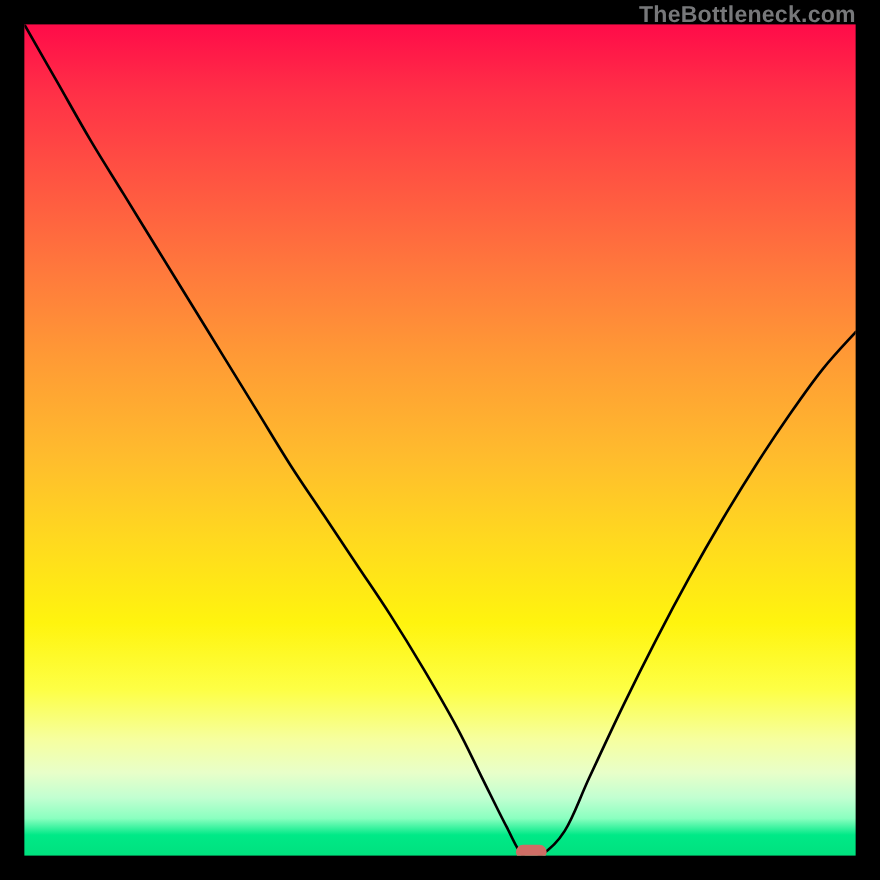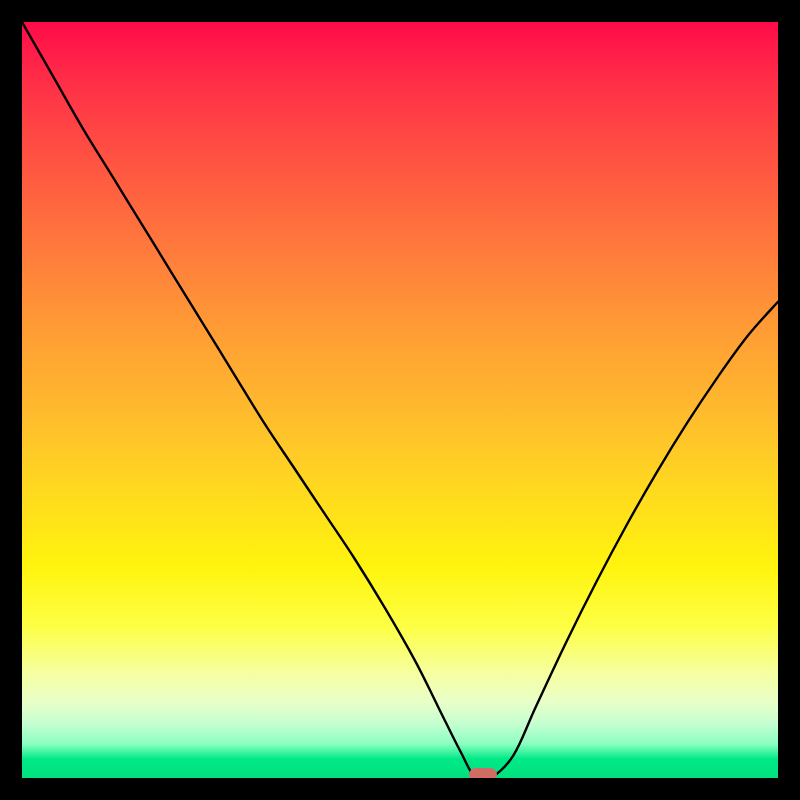--- a/index.html
+++ b/index.html
@@ -70,13 +70,14 @@
 <body>
 
 <div class="stage">
   <div class="plot-area">
     <div class="gradient"></div>
     <svg class="curve-svg" viewBox="0 0 756 756" preserveAspectRatio="none">
       <path fill="none" stroke="#000" stroke-width="2.4" stroke-linecap="round" d="M 0.00 0.00 C 5.44 9.53, 19.35 33.87, 30.24 52.92 C 41.13 71.97, 49.59 87.47, 60.48 105.84 C 71.37 124.21, 79.83 137.29, 90.72 154.98 C 101.61 172.67, 110.07 186.43, 120.96 204.12 C 131.85 221.81, 140.31 235.57, 151.20 253.26 C 162.09 270.95, 170.55 284.71, 181.44 302.40 C 192.33 320.09, 200.79 333.85, 211.68 351.54 C 222.57 369.23, 231.03 383.67, 241.92 400.68 C 252.81 417.69, 261.27 429.71, 272.16 446.04 C 283.05 462.37, 291.51 475.07, 302.40 491.40 C 313.29 507.73, 321.75 519.75, 332.64 536.76 C 343.53 553.77, 351.99 567.53, 362.88 585.90 C 373.77 604.27, 383.59 621.13, 393.12 638.82 C 402.65 656.51, 407.64 667.85, 415.80 684.18 C 423.96 700.51, 431.68 716.61, 438.48 729.54 C 445.28 742.47, 448.16 751.24, 453.60 756.00 C 459.04 760.76, 461.92 760.08, 468.72 756.00 C 475.52 751.92, 483.24 746.25, 491.40 733.32 C 499.56 720.39, 504.55 704.59, 514.08 684.18 C 523.61 663.77, 533.43 642.37, 544.32 619.92 C 555.21 597.47, 563.67 580.53, 574.56 559.44 C 585.45 538.35, 593.91 522.47, 604.80 502.74 C 615.69 483.01, 624.15 468.19, 635.04 449.82 C 645.93 431.45, 654.39 417.69, 665.28 400.68 C 676.17 383.67, 684.63 370.97, 695.52 355.32 C 706.41 339.67, 714.87 327.35, 725.76 313.74 C 736.65 300.13, 750.56 285.84, 756.00 279.72" id="curve-path"></path>
     </svg>
     <div class="marker" id="marker" style="left: 447.16px; top: 746px;"></div>
   </div>
+  <div class="watermark">TheBottleneck.com</div>
 </div>
 
 </body></html>

